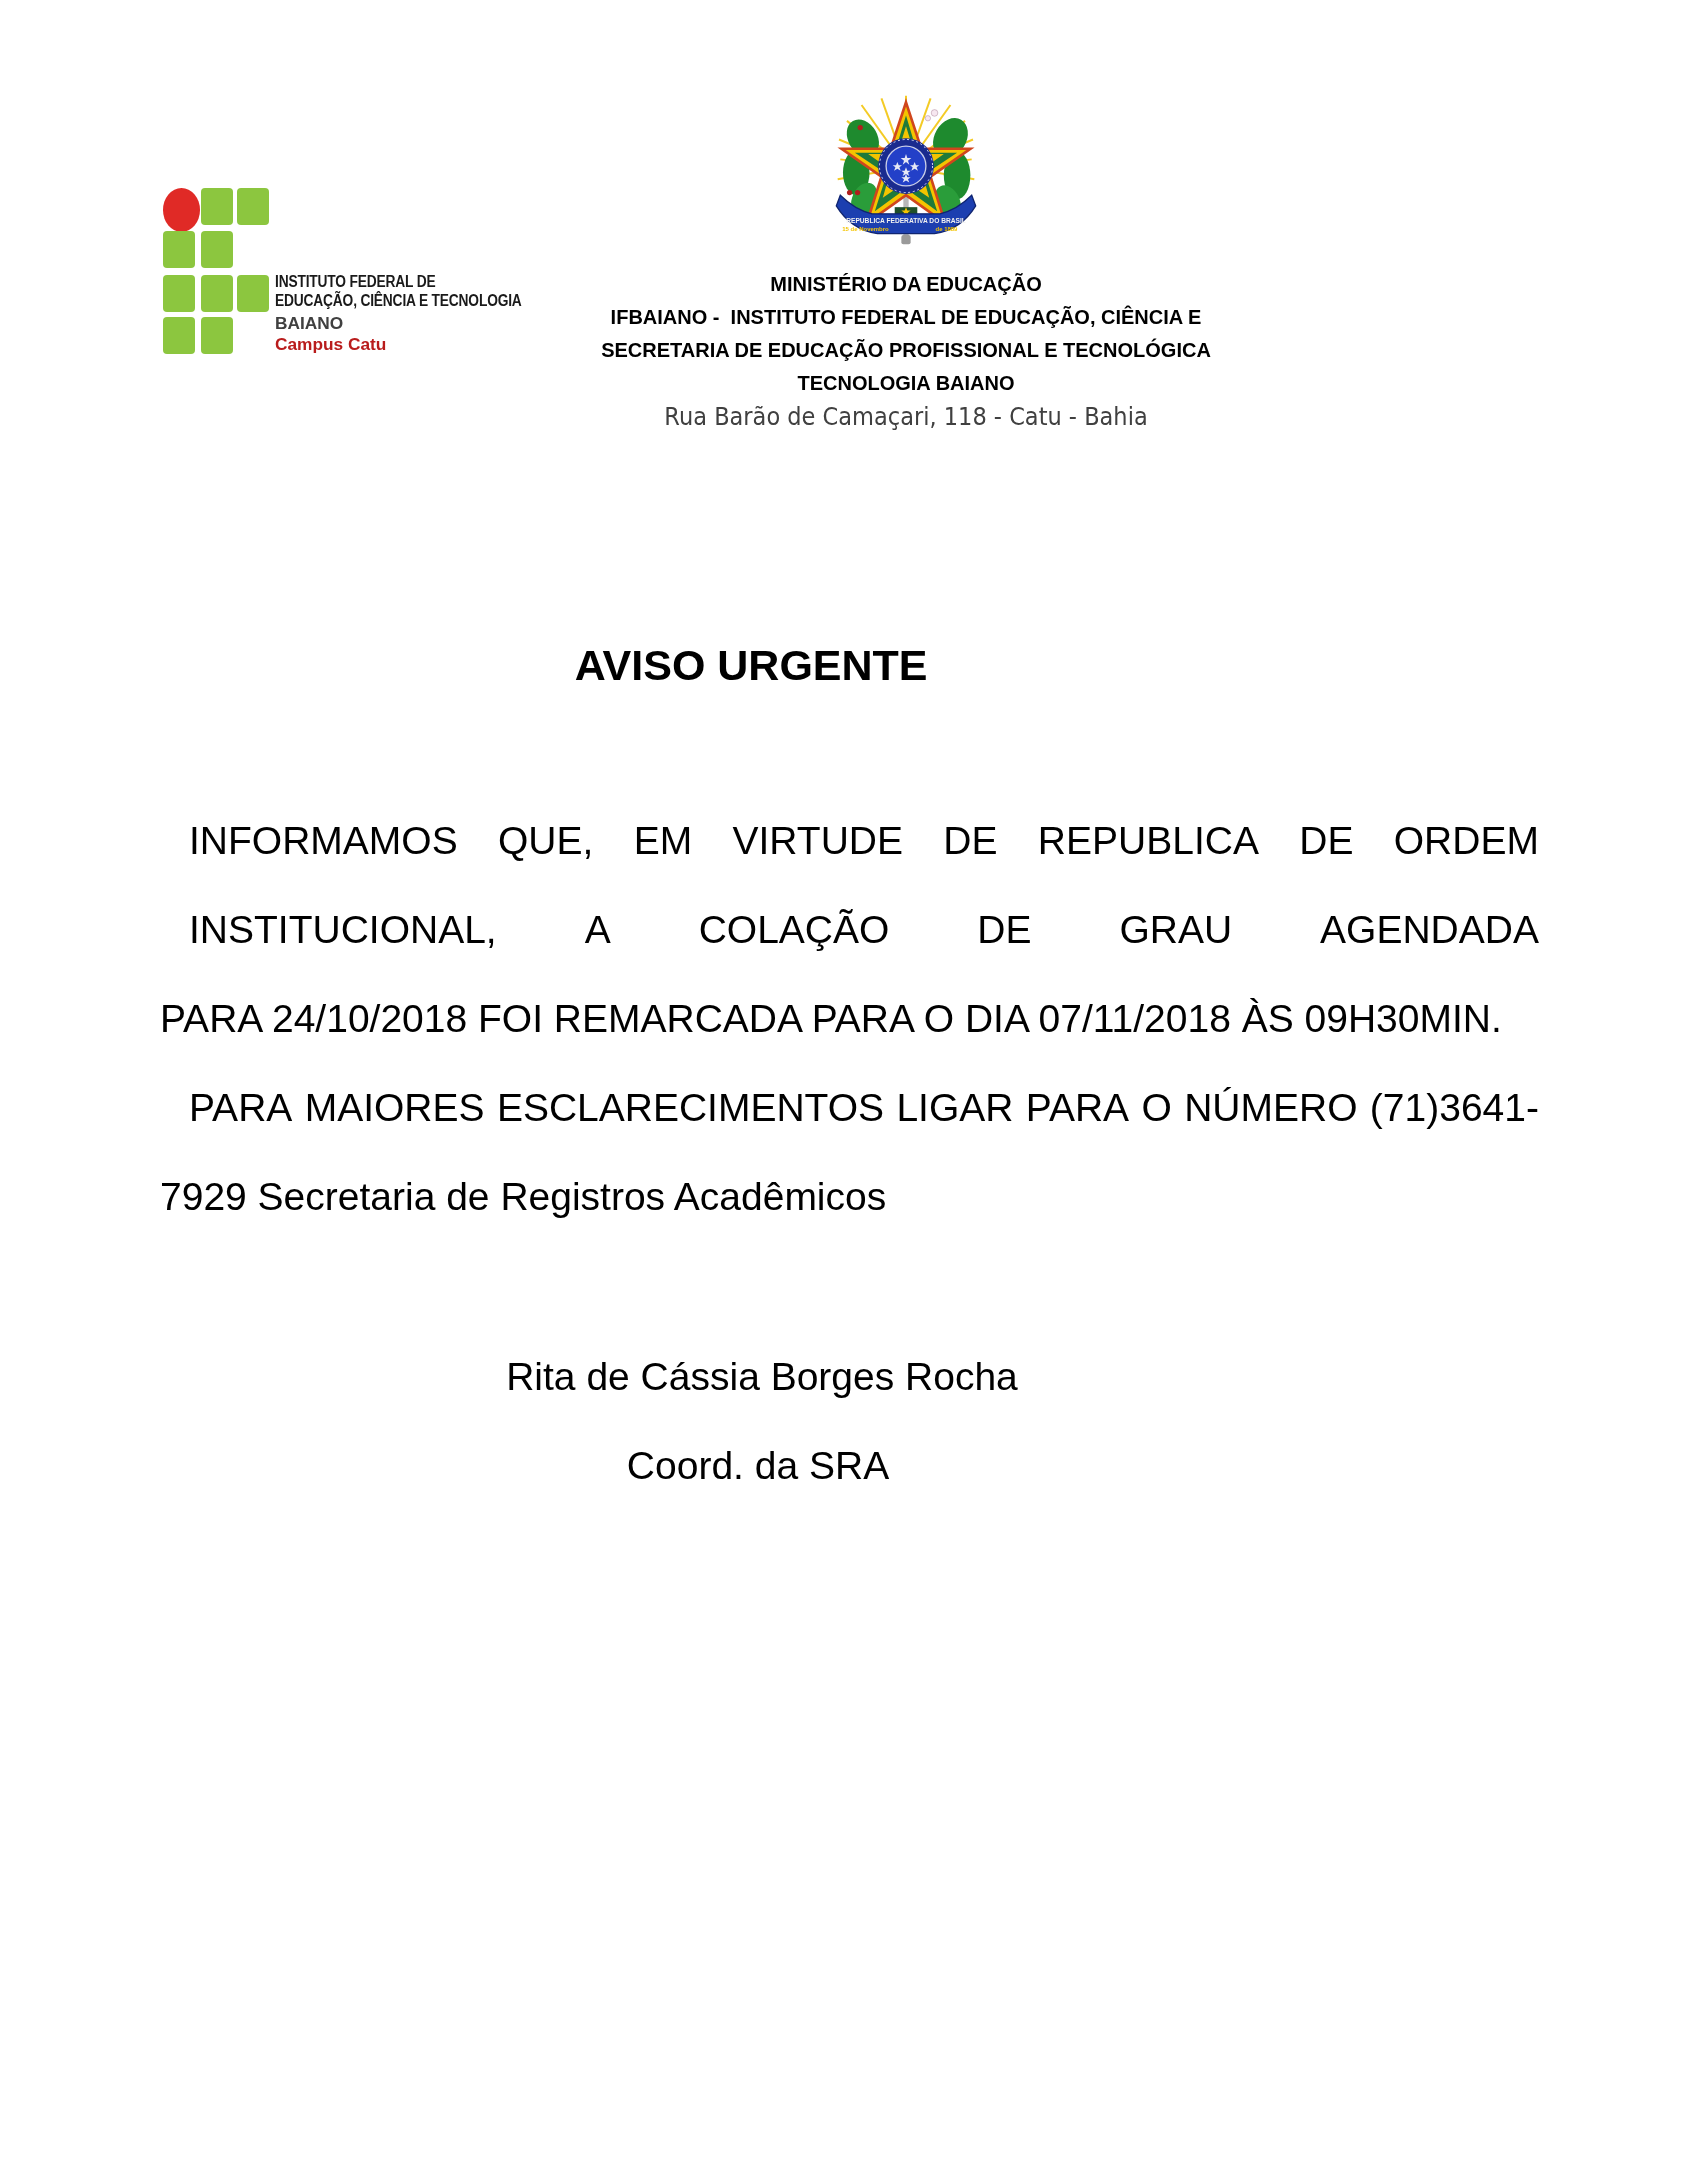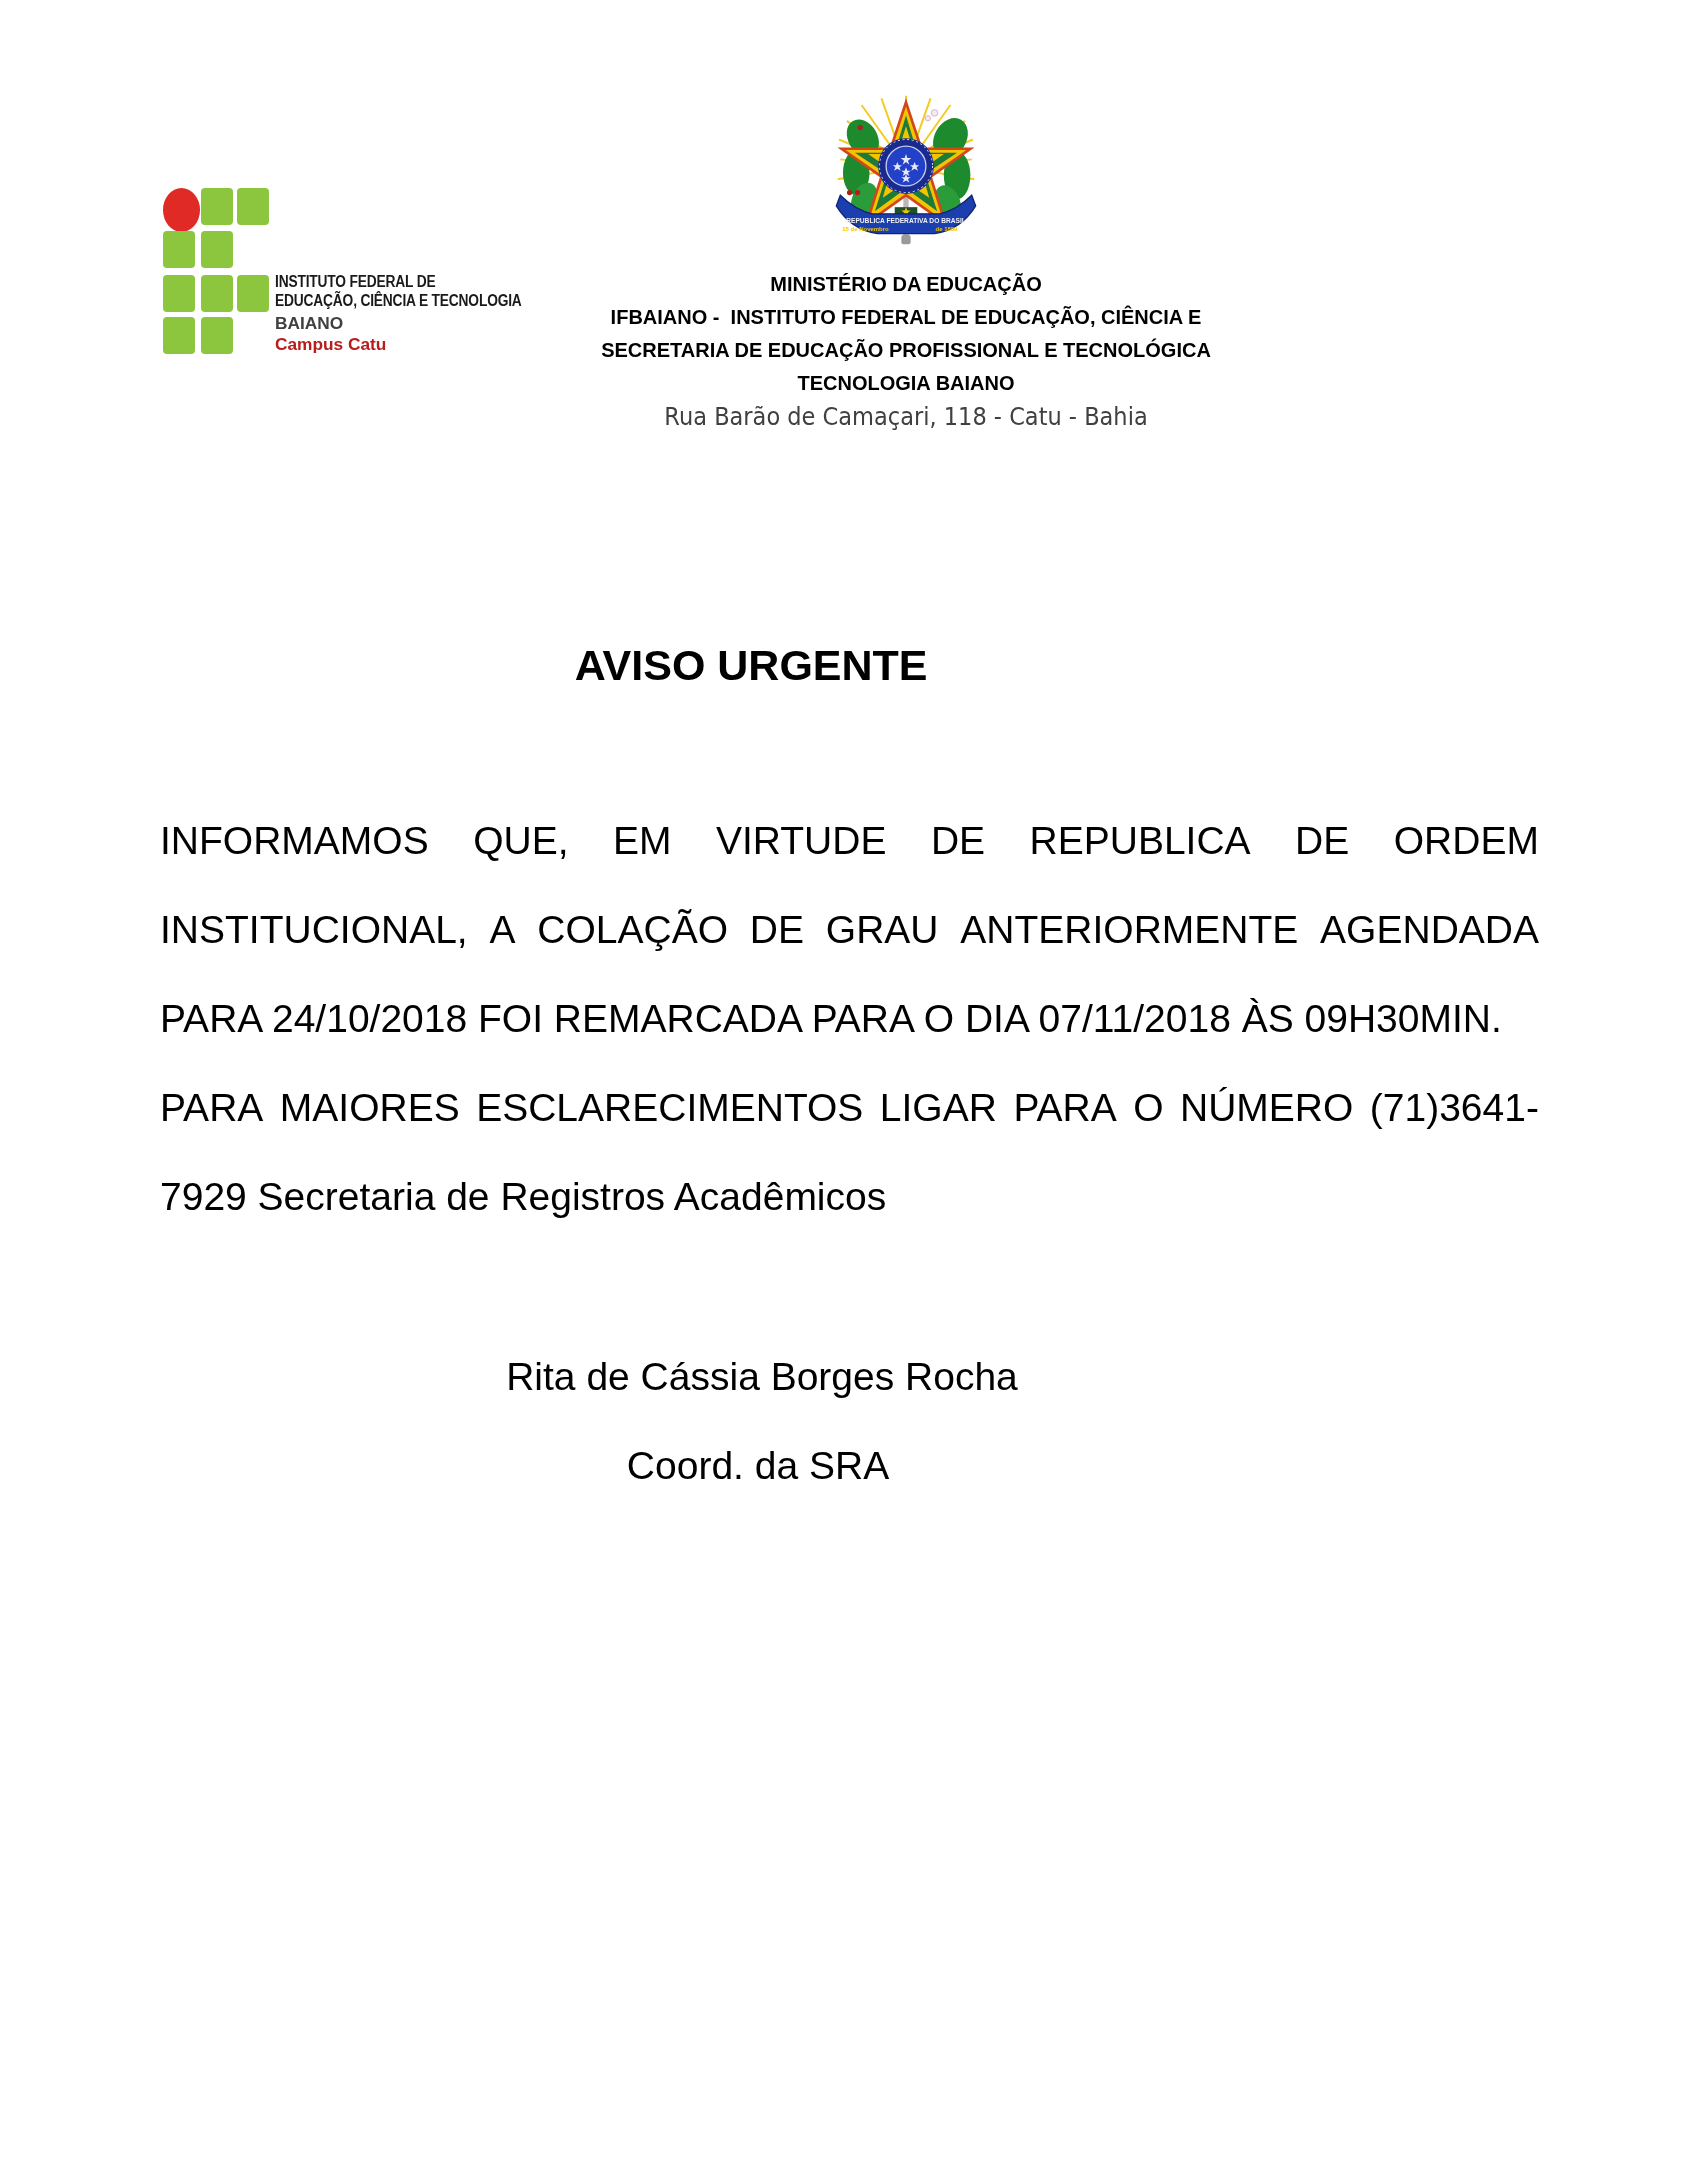--- a/index.html
+++ b/index.html
@@ -28,21 +28,21 @@
 
   
   .title { left: 0; width: 1497px; top: 639px; text-align: center;
            font-family: "Liberation Sans", sans-serif; font-weight: bold; font-size: 43px;
            line-height: 53px; padding-left: 5.3px; box-sizing: border-box; }
 
   
   .body { left: 160px; top: 814px; width: 1379px; font-family: "Liberation Sans", sans-serif;
           font-size: 39px; }
   .line { height: 89px; line-height: 53px; white-space: nowrap; }
-  .line.justify { display: flex; justify-content: space-between; }
+  .line.justify { display: flex; justify-content: space-between; margin-left: 29px; }
   .line.left { display: block; }
 
   
   .sig { left: 0; width: 1512px; text-align: center; font-family: "Liberation Sans", sans-serif;
          font-size: 39px; line-height: 53px; }
 </style>
 </head>
 <body>
 
 <div class="abs logo">
@@ -148,21 +148,20 @@
       <span>REPUBLICA</span>
       <span>DE</span>
       <span>ORDEM</span>
     </div>
   <div class="line justify">
       <span>INSTITUCIONAL,</span>
       <span>A</span>
       <span>COLAÇÃO</span>
       <span>DE</span>
       <span>GRAU</span>
-      <span>ANTERIORMENTE</span>
       <span>AGENDADA</span>
     </div>
   <div class="line left">PARA 24/10/2018 FOI REMARCADA PARA O DIA 07/11/2018 ÀS 09H30MIN.</div>
   <div class="line justify">
       <span>PARA</span>
       <span>MAIORES</span>
       <span>ESCLARECIMENTOS</span>
       <span>LIGAR</span>
       <span>PARA</span>
       <span>O</span>

